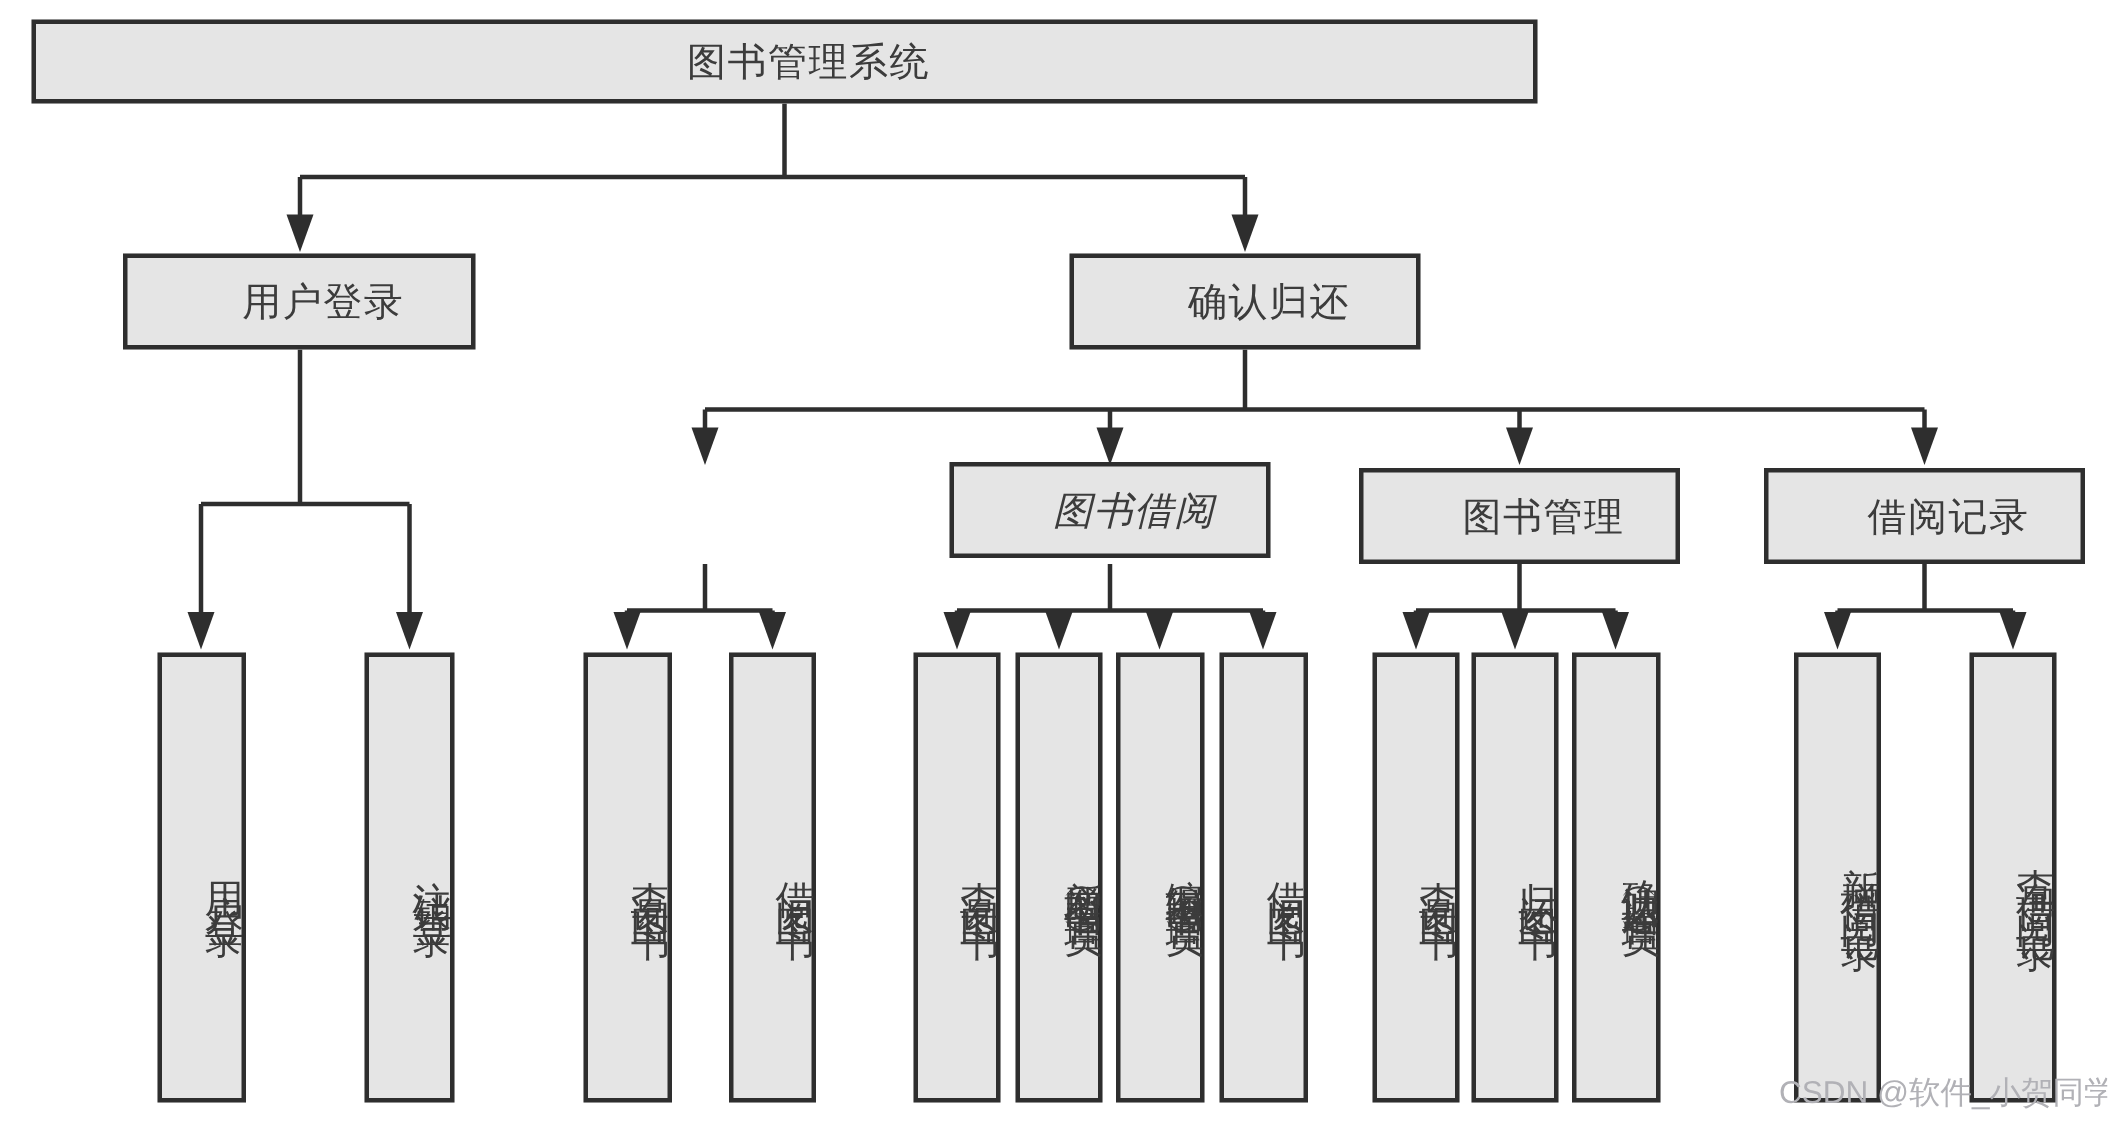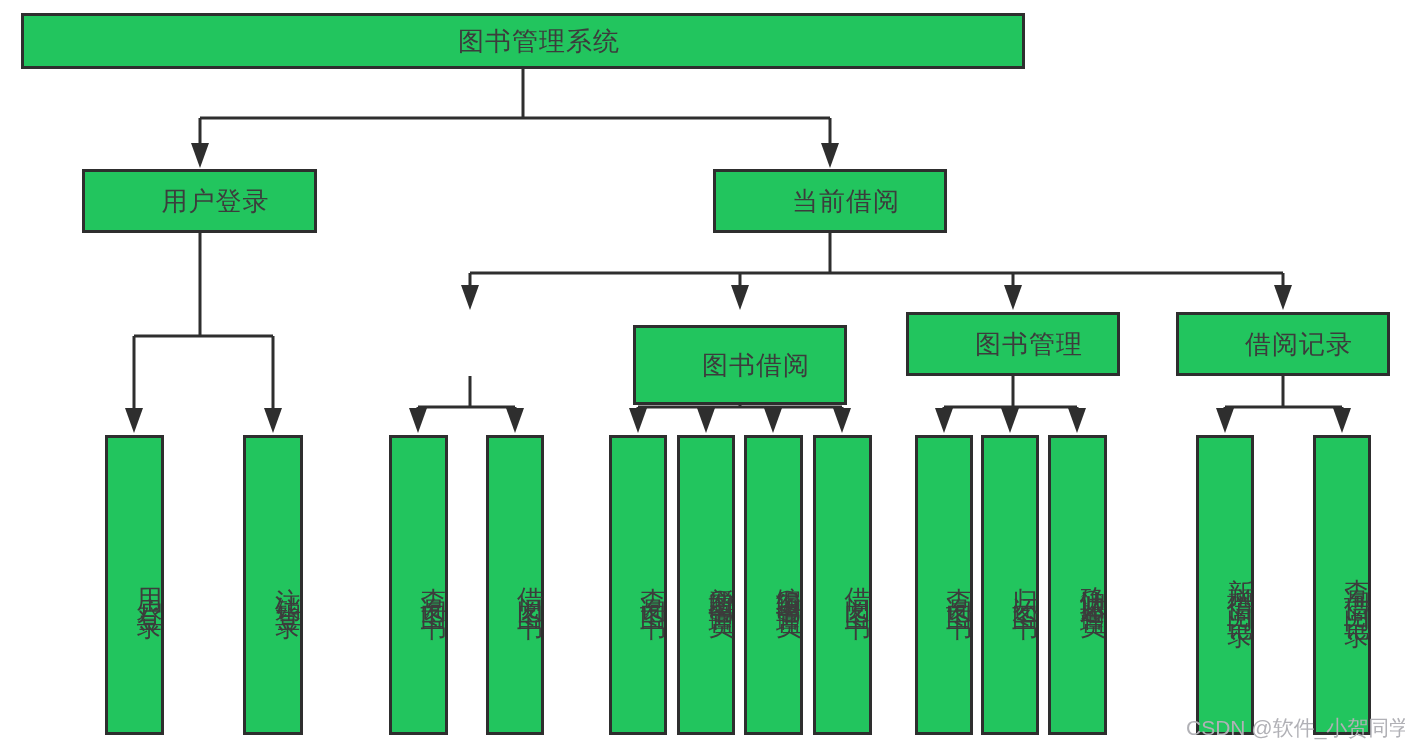--- a/index.html
+++ b/index.html
@@ -19,21 +19,21 @@
     position: absolute;
     left: 0;
     top: 0;
     width: 1405px;
     height: 747px;
     z-index: 1;
   }
   .node {
     position: absolute;
     box-sizing: border-box;
-    background: #22c55e;
+    background: #e5e5e5;
     border: 3px solid #2e2e2e;
     color: #3c3c3c;
     display: flex;
     align-items: center;
     justify-content: center;
     font-size: 26px;
     letter-spacing: 1px;
     z-index: 2;
     white-space: nowrap;
     padding-left: 32px;
@@ -107,23 +107,23 @@
       <polygon points="1068,408 1086,408 1077,433"></polygon>
 
       <polygon points="1216,408 1234,408 1225,433"></polygon>
       <polygon points="1333,408 1351,408 1342,433"></polygon>
     </g>
   </svg>
 
   <div class="node" style="left:21px; top:13px; width:1004px; height:56px;">图书管理系统</div>
 
   <div class="node" style="left:82px; top:169px; width:235px; height:64px;">用户登录</div>
-  <div class="node" style="left:713px; top:169px; width:234px; height:64px;">当前借阅</div>
+  <div class="node" style="left:713px; top:169px; width:234px; height:64px;">确认归还</div>
 
-  <div class="node" style="left:633px; top:325px; width:214px; height:80px;">图书借阅</div>
+  <div class="node" style="left:633px; top:308px; width:214px; height:64px;font-style:italic;">图书借阅</div>
   <div class="node" style="left:906px; top:312px; width:214px; height:64px;">图书管理</div>
   <div class="node" style="left:1176px; top:312px; width:214px; height:64px;">借阅记录</div>
 
   <div class="node leaf" style="left:105px; top:435px; width:59px; height:300px;">用户登录</div>
   <div class="node leaf" style="left:243px; top:435px; width:60px; height:300px;">注销登录</div>
 
   <div class="node leaf" style="left:389px; top:435px; width:59px; height:300px;">查询图书</div>
   <div class="node leaf" style="left:486px; top:435px; width:58px; height:300px;">借阅图书</div>
 
   <div class="node leaf" style="left:609px; top:435px; width:58px; height:300px;">查询图书</div>

